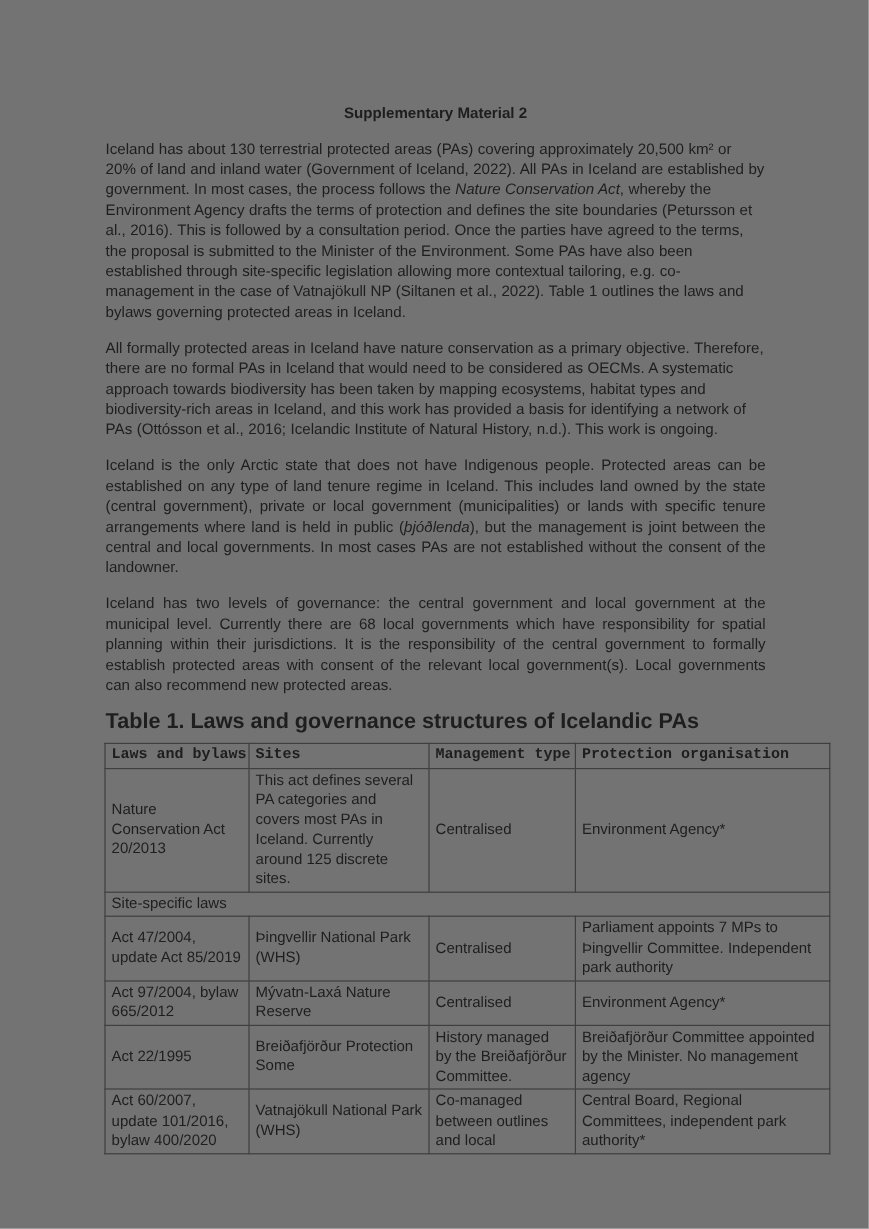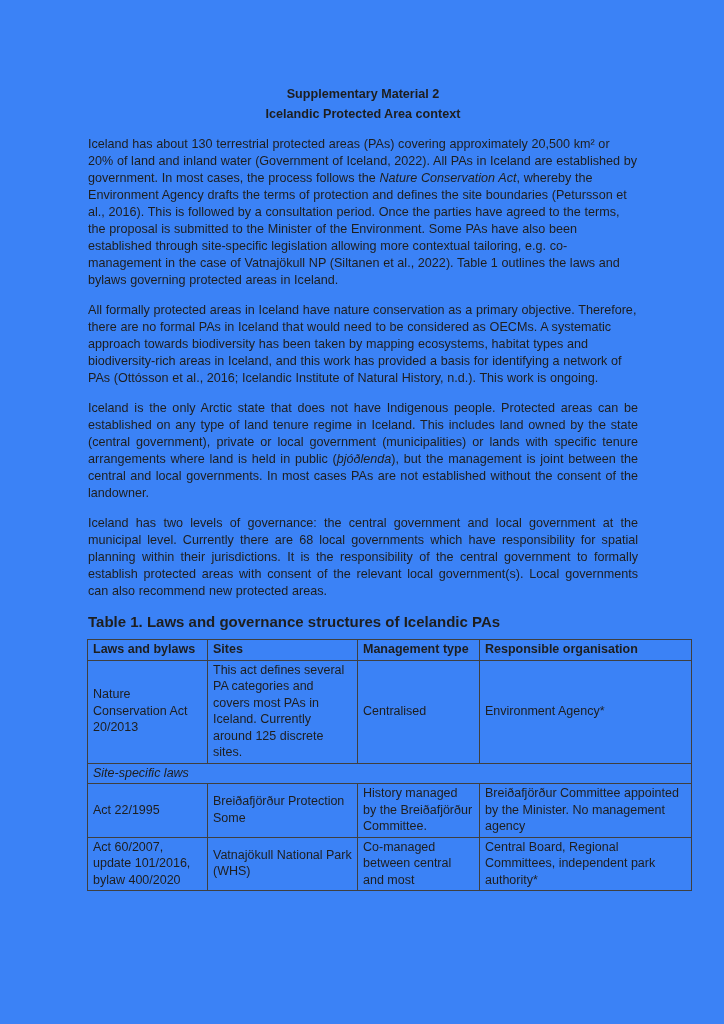--- a/index.html
+++ b/index.html
@@ -12,42 +12,42 @@
     height: 1024px;
     font-family: "Liberation Sans", sans-serif;
     color: #1e1e1e;
     overflow: hidden;
   }
   .page {
     box-sizing: border-box;
     width: 724px;
     height: 1024px;
     padding: 84px 31px 0 88px;
-    background: #3b82f6;
+    background: #737373;
   }
   .doc-title {
     width: 550px;
     text-align: center;
     font-weight: bold;
     font-size: 12.6px;
     line-height: 20px;
     margin-bottom: 12px;
   }
   .para {
     width: 550px;
     font-size: 12.6px;
     line-height: 17px;
     margin: 0 0 13px 0;
     word-spacing: 0.2px;
   }
   .para i { }
   .table-caption {
     width: 550px;
     font-weight: bold;
-    font-size: 15px;
+    font-size: 18px;
     line-height: 17px;
     margin: 2px 0 9px 0;
   }
   table.laws {
     border-collapse: collapse;
     table-layout: fixed;
     width: 604px;
     margin-left: -1px;
     font-size: 12.5px;
     line-height: 16.5px;
@@ -55,35 +55,34 @@
   table.laws th, table.laws td {
     border: 1px solid #3f3f3f;
     padding: 1px 5px 2px 5px;
     vertical-align: middle;
     text-align: left;
     overflow: hidden;
   }
   table.laws th {
     font-weight: bold;
     white-space: nowrap;
+    font-family: Liberation Mono, monospace;
   }
   td.section-cell {
-    font-style: italic;
     padding-top: 1px;
     padding-bottom: 1px;
   }
 </style>
 </head>
 <body>
 
 <div class="page">
 
   <div class="doc-title">
     <div>Supplementary Material 2</div>
-    <div>Icelandic Protected Area context</div>
   </div>
 
   <div id="paragraphs">
       <p class="para" style="text-align: left;"><span>Iceland has about 130 terrestrial protected areas (PAs) covering approximately 20,500 km² or 20% of land and inland water (Government of Iceland, 2022). All PAs in Iceland are established by government. In most cases, the process follows the </span><i>Nature Conservation Act</i><span>, whereby the Environment Agency drafts the terms of protection and defines the site boundaries (Petursson et al., 2016). This is followed by a consultation period. Once the parties have agreed to the terms, the proposal is submitted to the Minister of the Environment. Some PAs have also been established through site-specific legislation allowing more contextual tailoring, e.g. co-management in the case of Vatnajökull NP (Siltanen et al., 2022). Table 1 outlines the laws and bylaws governing protected areas in Iceland.</span></p>
       <p class="para" style="text-align: left;"><span>All formally protected areas in Iceland have nature conservation as a primary objective. Therefore, there are no formal PAs in Iceland that would need to be considered as OECMs. A systematic approach towards biodiversity has been taken by mapping ecosystems, habitat types and biodiversity-rich areas in Iceland, and this work has provided a basis for identifying a network of PAs (Ottósson et al., 2016; Icelandic Institute of Natural History, n.d.). This work is ongoing.</span></p>
       <p class="para" style="text-align: justify;"><span>Iceland is the only Arctic state that does not have Indigenous people. Protected areas can be established on any type of land tenure regime in Iceland. This includes land owned by the state (central government), private or local government (municipalities) or lands with specific tenure arrangements where land is held in public (</span><i>þjóðlenda</i><span>), but the management is joint between the central and local governments. In most cases PAs are not established without the consent of the landowner.</span></p>
       <p class="para" style="text-align: justify;"><span>Iceland has two levels of governance: the central government and local government at the municipal level. Currently there are 68 local governments which have responsibility for spatial planning within their jurisdictions. It is the responsibility of the central government to formally establish protected areas with consent of the relevant local government(s). Local governments can also recommend new protected areas.</span></p>
     </div>
 
   <div class="table-caption">Table 1. Laws and governance structures of Icelandic PAs</div>
@@ -93,41 +92,53 @@
         <col style="width: 120px;">
         <col style="width: 150px;">
         <col style="width: 122px;">
         <col style="width: 212px;">
       </colgroup>
     <thead>
       <tr id="laws-header-row">
           <th>Laws and bylaws</th>
           <th>Sites</th>
           <th>Management type</th>
-          <th>Responsible organisation</th>
+          <th>Protection organisation</th>
         </tr>
     </thead>
     <tbody id="laws-body">
         <tr>
           <td>Nature Conservation Act 20/2013</td>
           <td>This act defines several PA categories and covers most PAs in Iceland. Currently around 125 discrete sites.</td>
           <td>Centralised</td>
           <td>Environment Agency*</td>
         </tr>
         <tr>
           <td colspan="4" class="section-cell">Site-specific laws</td>
         </tr>
         <tr>
+          <td>Act 47/2004, update Act 85/2019</td>
+          <td>Þingvellir National Park (WHS)</td>
+          <td>Centralised</td>
+          <td>Parliament appoints 7 MPs to Þingvellir Committee. Independent park authority</td>
+        </tr>
+        <tr>
+          <td>Act 97/2004, bylaw 665/2012</td>
+          <td>Mývatn-Laxá Nature Reserve</td>
+          <td>Centralised</td>
+          <td>Environment Agency*</td>
+        </tr>
+        <tr>
           <td>Act 22/1995</td>
           <td>Breiðafjörður Protection Some</td>
           <td>History managed by the Breiðafjörður Committee.</td>
           <td>Breiðafjörður Committee appointed by the Minister. No management agency</td>
         </tr>
         <tr>
           <td>Act 60/2007, update 101/2016, bylaw 400/2020</td>
           <td>Vatnajökull National Park (WHS)</td>
-          <td>Co-managed between central and most</td>
+          <td>Co-managed between outlines and local</td>
           <td>Central Board, Regional Committees, independent park authority*</td>
         </tr>
       </tbody>
   </table>
 
 </div>
 
 </body></html>

